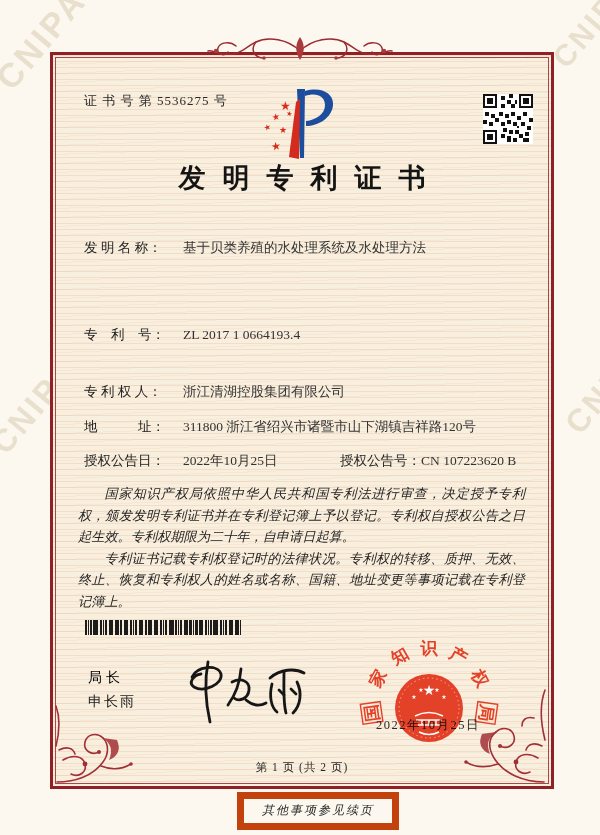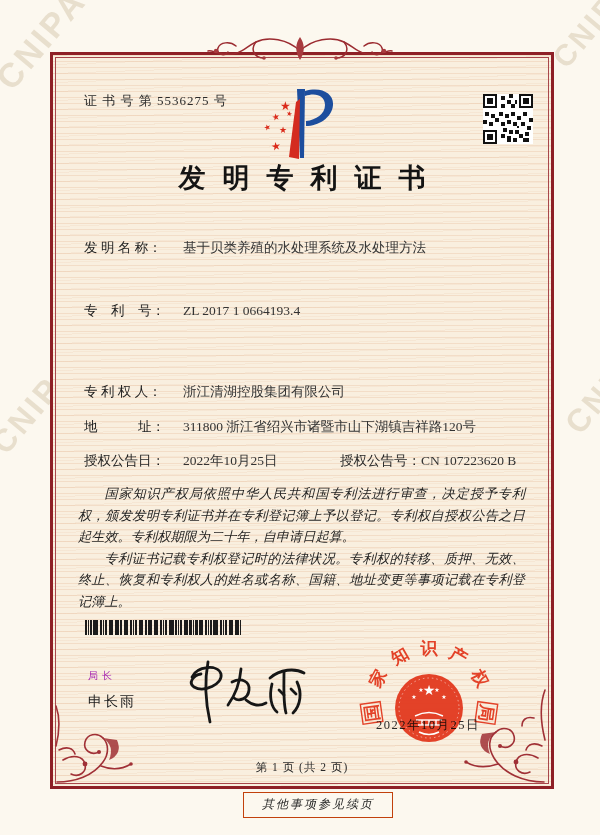--- a/index.html
+++ b/index.html
@@ -58,37 +58,37 @@
   .body-text p{margin:0;text-indent:2em;}
 
   
   .barcode{
     position:absolute;left:85px;top:620px;width:156px;height:15px;
     background-image:
       repeating-linear-gradient(90deg,#1b1b1b 0 2px,rgba(0,0,0,0) 2px 5px),
       repeating-linear-gradient(90deg,#1b1b1b 0 1px,rgba(0,0,0,0) 1px 8px),
       repeating-linear-gradient(90deg,#1b1b1b 0 1px,rgba(0,0,0,0) 1px 3px);
   }
-  .commissioner-title{position:absolute;left:88px;top:669px;font-size:10px;letter-spacing:4px;
-    font-family:"Liberation Sans","DejaVu Sans",sans-serif;color:#a21caf;}
+  .commissioner-title{position:absolute;left:88px;top:669px;font-size:14px;letter-spacing:4px;
+    font-family:"Liberation Sans","DejaVu Sans",sans-serif;color:#000000;}
   .commissioner-name{position:absolute;left:88px;top:693px;font-size:14px;letter-spacing:2px;
     font-family:"Liberation Sans","DejaVu Sans",sans-serif;color:#1c1c1c;}
   .signature{position:absolute;left:180px;top:656px;width:132px;height:72px;}
   .seal-date{
     position:absolute;left:376px;top:717px;font-size:12.5px;letter-spacing:1.5px;
     color:#2b2b2b;z-index:3;white-space:nowrap;
   }
   .seal{position:absolute;left:359px;top:636px;width:140px;height:140px;z-index:4;
     mix-blend-mode:multiply;opacity:.96;}
   .page-info{position:absolute;left:50px;top:760px;width:504px;text-align:center;
     font-size:11.5px;color:#2a2a2a;letter-spacing:1px;z-index:5;}
 
   .note-box{
     position:absolute;left:50%;top:792px;transform:translateX(-50%);
-    border:1px solid #c2410c;padding:3px 18px 4px 18px;font-size:12px;
+    border:7px solid #c2410c;padding:3px 18px 4px 18px;font-size:12px;
     letter-spacing:2px;color:#2a2a2a;background:rgba(252,248,239,.6);font-style:italic;
   }
 
   
   .ornament{position:absolute;z-index:4;pointer-events:none;}
 </style>
 </head>
 <body>
 
 <div class="wm" style="left:-18px;top:20px;font-size:34px;">CNIPA</div>
@@ -222,21 +222,21 @@
     <span class="star" style="left:13px;top:55px;font-size:11px;transform:rotate(-10deg);">★</span>
   </div>
 
   <div class="title-row">
     <span class="title">发明专利证书</span>
   </div>
 
   <div class="frow" style="top:239px;">
     <span class="flabel">发 明 名 称：</span><span class="fvalue">基于贝类养殖的水处理系统及水处理方法</span>
   </div>
-  <div class="frow" style="top:302px;">
+  <div class="frow" style="top:326px;">
     <span class="flabel">专　利　号：</span><span class="fvalue">ZL 2017 1 0664193.4</span>
   </div>
   <div class="frow" style="top:383px;">
     <span class="flabel">专 利 权 人：</span><span class="fvalue">浙江清湖控股集团有限公司</span>
   </div>
   <div class="frow" style="top:418px;">
     <span class="flabel">地　　　址：</span><span class="fvalue">311800 浙江省绍兴市诸暨市山下湖镇吉祥路120号</span>
   </div>
   <div class="frow" style="top:452px;">
     <span class="flabel">授权公告日：</span><span class="fvalue">2022年10月25日</span>

